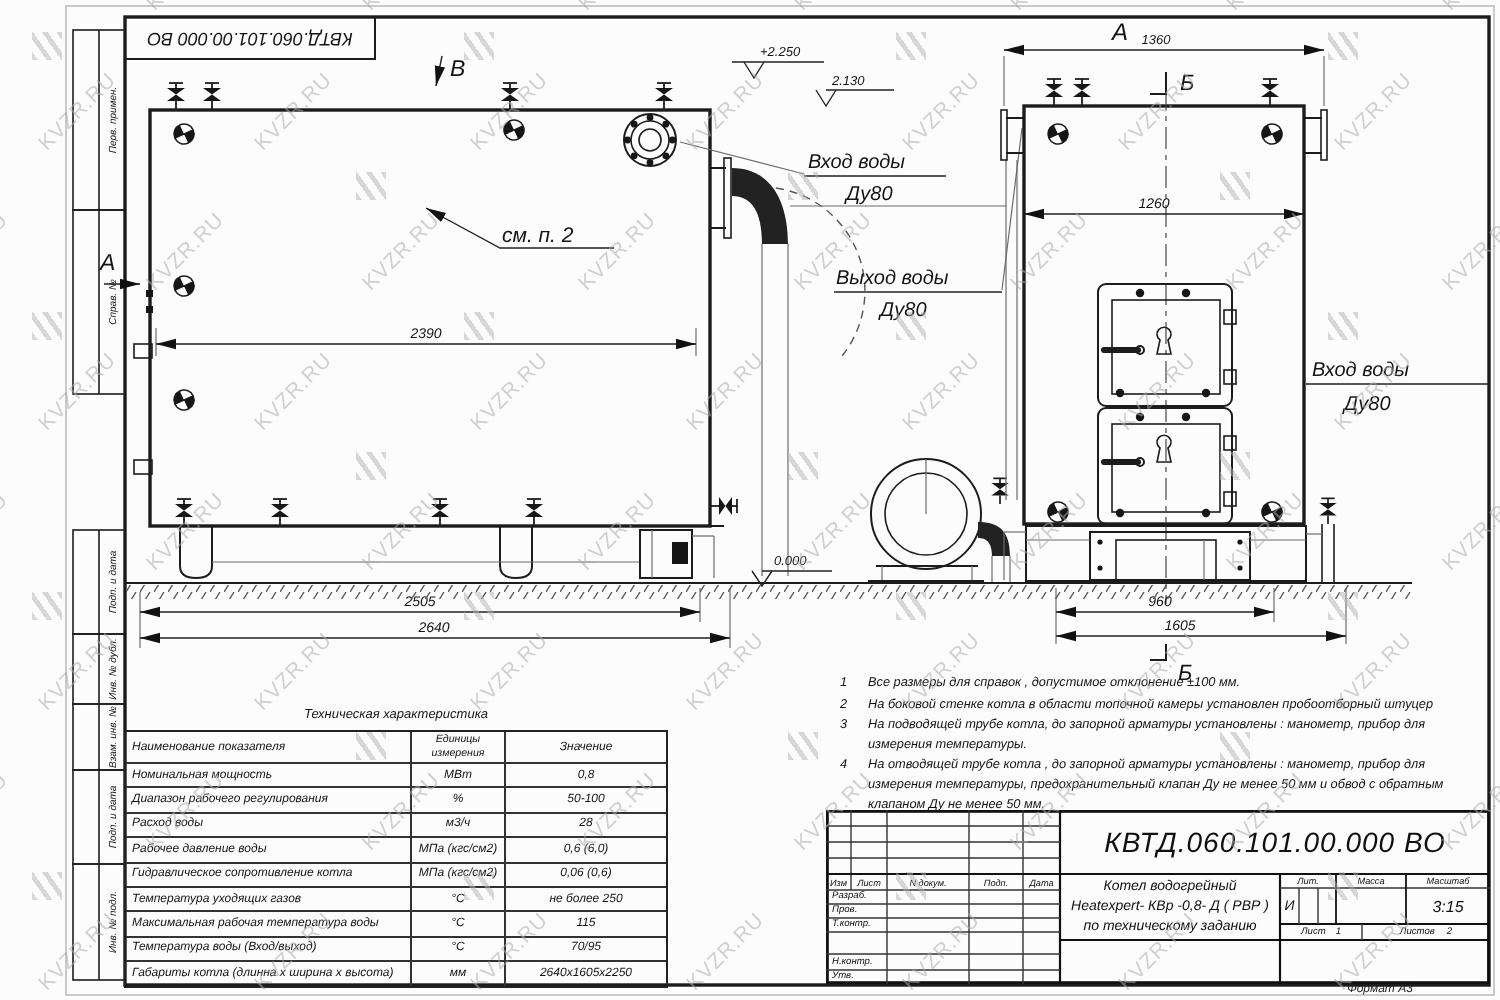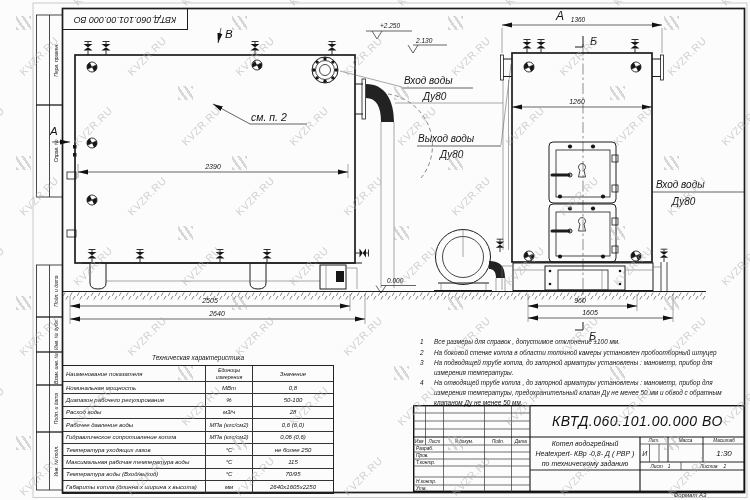--- a/index.html
+++ b/index.html
@@ -421,21 +421,21 @@
   <div class="tb" style="left:117px;top:0;width:215px;height:32px;font-size:14px;letter-spacing:.5px;">КВТД.060.101.00.000  ВО</div>
   <div class="tb" style="left:117px;top:33px;width:110px;height:31px;flex-direction:column;font-size:7px;line-height:10px;">
     <div>Котел водогрейный</div>
     <div>Heatexpert- КВр -0,8- Д ( РВР )</div>
     <div>по техническому заданию</div>
   </div>
   <div class="tb" style="left:227px;top:32px;width:28px;height:7px;font-size:4.6px;">Лит.</div>
   <div class="tb" style="left:255px;top:32px;width:35px;height:7px;font-size:4.6px;">Масса</div>
   <div class="tb" style="left:290px;top:32px;width:42px;height:7px;font-size:4.6px;">Масштаб</div>
   <div class="tb" style="left:227px;top:39px;width:9.5px;height:18px;font-size:7px;">И</div>
-  <div class="tb" style="left:290px;top:39px;width:42px;height:18px;font-size:8px;">1:30</div>
+  <div class="tb" style="left:290px;top:39px;width:42px;height:18px;font-size:8px;">3:15</div>
   <div class="tb" style="left:227px;top:57px;width:41px;height:8px;font-size:4.8px;gap:5px;">
     <span>Лист</span>
     <span>1</span>
   </div>
   <div class="tb" style="left:268px;top:57px;width:64px;height:8px;font-size:4.8px;gap:6px;">
     <span>Листов</span>
     <span>2</span>
   </div>
 </div>
 <div id="fmt">Формат  А3</div>

